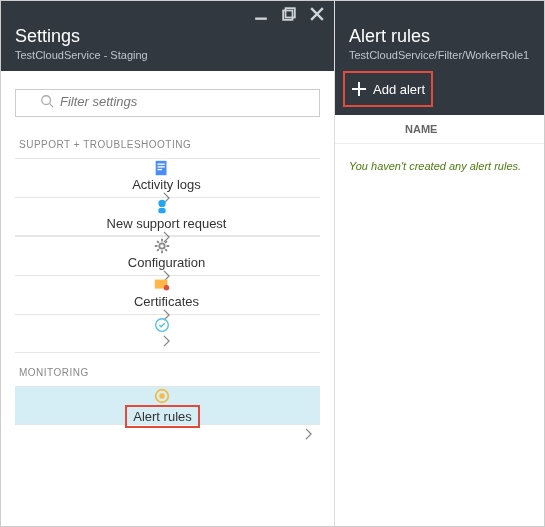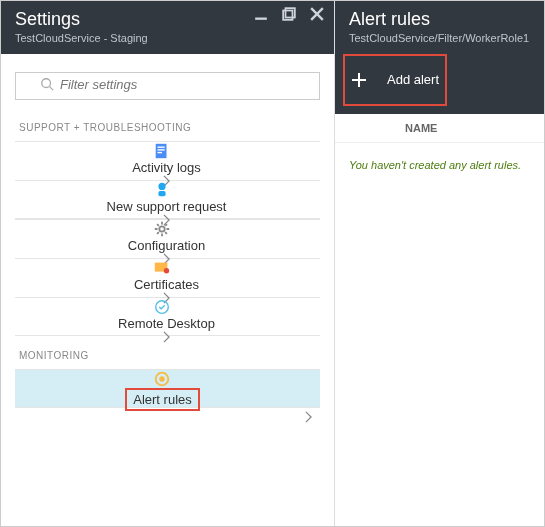--- a/index.html
+++ b/index.html
@@ -2,28 +2,28 @@
 <html><head>
 <meta charset="utf-8">
 <style>
 * { box-sizing: border-box; margin: 0; padding: 0; font-family: "Segoe UI", Arial, sans-serif; }
 body { width: 545px; height: 527px; display: flex; background: #fff; overflow: hidden; border: 1px solid #ccc; }
 
 .panel { display: flex; flex-direction: column; overflow: hidden; }
 .panel-left { width: 334px; border-right: 1px solid #ddd; }
 .panel-right { flex: 1; }
 
-.header { background: #32383f; color: #fff; padding: 8px 14px 10px 14px; position: relative; }
+.header { background: #32383f; color: #fff; padding: 25px 14px 10px 14px; position: relative; }
 .header .title { font-size: 18px; font-weight: 400; }
 .header .sub { font-size: 11px; color: #bfc5cc; margin-top: 2px; }
 .header .win-controls { position: absolute; top: 6px; right: 10px; display: flex; gap: 14px; align-items: center; }
 .header .win-controls span { color: #cfd4da; font-size: 14px; line-height: 1; cursor: pointer; }
 
 .toolbar { background: #32383f; padding: 4px 8px 8px 8px; display: flex; }
-.add-btn { display: inline-flex; gap: 20px; color: #fff; padding: 16px 6px; cursor: pointer; border: 2px solid #e24a3b; }
+.add-btn { display: inline-flex; align-items: center; gap: 6px; color: #fff; padding: 8px 6px; cursor: pointer; border: 2px solid #e24a3b; }
 .add-icon { width: 16px; height: 16px; display: inline-flex; align-items: center; justify-content: center; }
 .add-icon svg { width: 16px; height: 16px; }
 .add-btn span.lbl { font-size: 13px; }
 
 .body { flex: 1; padding: 18px 14px 0 14px; overflow: auto; }
 
 .search { display: flex; align-items: flex-start; border: 1px solid #ccc; padding: 4px 24px; margin-bottom: 22px; }
 .search svg { width: 14px; height: 14px; stroke: #999; fill: none; margin-right: 6px; }
 .search input { border: none; outline: none; flex: 1; font-size: 13px; font-style: italic; color: #555; }
 
@@ -149,21 +149,20 @@
             </svg>
         </span>
       </div>
       <div class="item">
         <span class="icon">
           <svg viewBox="0 0 20 20" width="18" height="18">
               <circle cx="10" cy="10" r="7" class="ic-circle" stroke-width="1.5"></circle>
               <path d="M7 10 L9 12 L13 8" stroke="#4fc1e9" stroke-width="1.5" fill="none"></path>
             </svg>
         </span>
-        <span class="label">Remote Desktop</span>
         <span class="chev">
           <svg viewBox="0 0 8 14" width="7" height="12">
               <path d="M1 1 L7 7 L1 13" fill="none" stroke="#888" stroke-width="1.5"></path>
             </svg>
         </span>
       </div>
     </div>
 
     <div class="group-label">MONITORING</div>
     <div>

